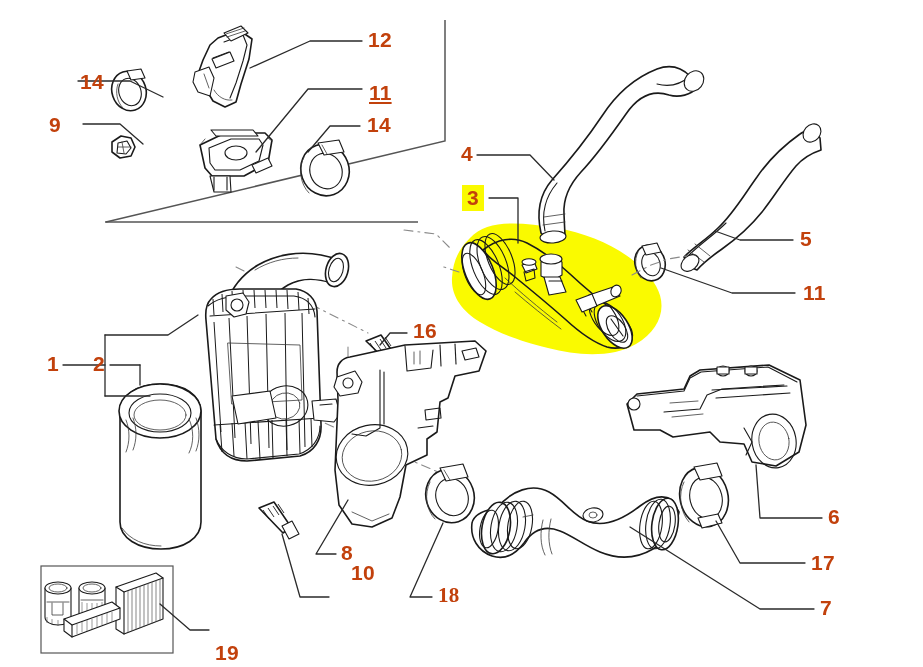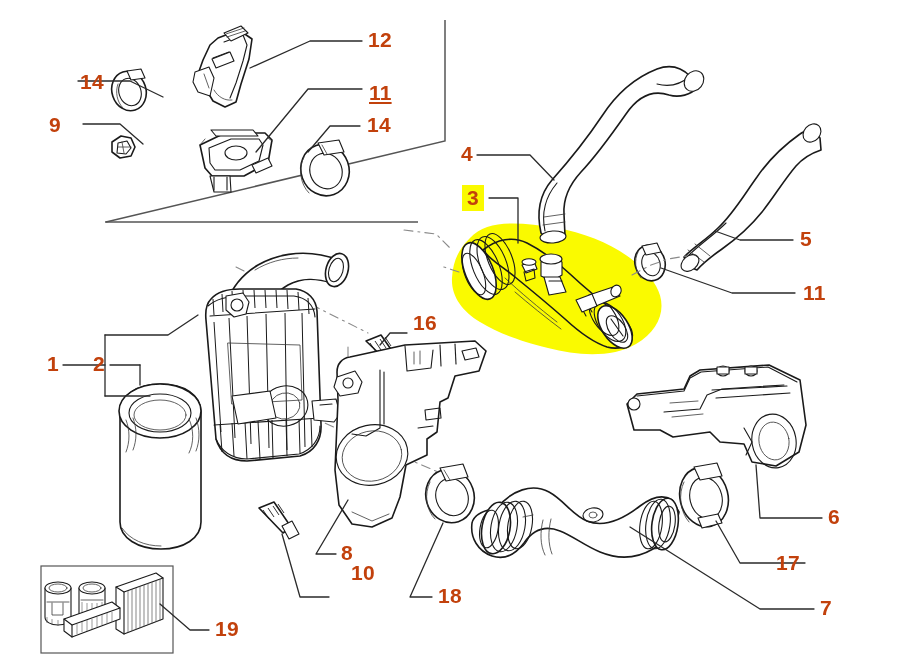--- a/index.html
+++ b/index.html
@@ -569,22 +569,22 @@
   <div class="lbl" style="left:368px; top:29px;">12</div>
   <div class="lbl" style="left:49px;  top:114px;">9</div>
   <div class="lbl" style="left:369px; top:82px;text-decoration:underline;">11</div>
   <div class="lbl" style="left:367px; top:114px;">14</div>
   <div class="lbl" style="left:461px; top:143px;">4</div>
   <div class="lbl hl" style="left:462px; top:185px;">3</div>
   <div class="lbl" style="left:800px; top:228px;">5</div>
   <div class="lbl" style="left:803px; top:282px;">11</div>
   <div class="lbl" style="left:47px;  top:353px;">1</div>
   <div class="lbl" style="left:93px;  top:353px;">2</div>
-  <div class="lbl" style="left:413px; top:312px;">16</div>
+  <div class="lbl" style="left:413px; top:320px;">16</div>
   <div class="lbl" style="left:828px; top:506px;">6</div>
-  <div class="lbl" style="left:776px; top:552px;">17</div>
+  <div class="lbl" style="left:811px; top:552px;">17</div>
   <div class="lbl" style="left:341px; top:542px;">8</div>
   <div class="lbl" style="left:335px; top:562px;margin-left:16px;">10</div>
-  <div class="lbl" style="left:438px; top:585px;">18</div>
+  <div class="lbl" style="left:438px; top:585px;font-family:Liberation Serif, serif;">18</div>
   <div class="lbl" style="left:820px; top:597px;">7</div>
-  <div class="lbl" style="left:215px; top:618px;">19</div>
+  <div class="lbl" style="left:215px; top:642px;">19</div>
 
 </div>
 
 </body></html>

